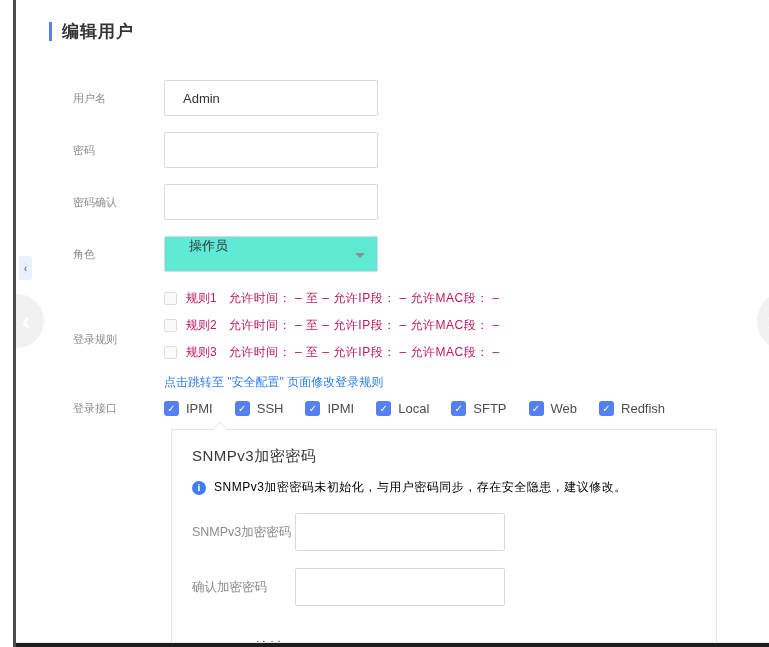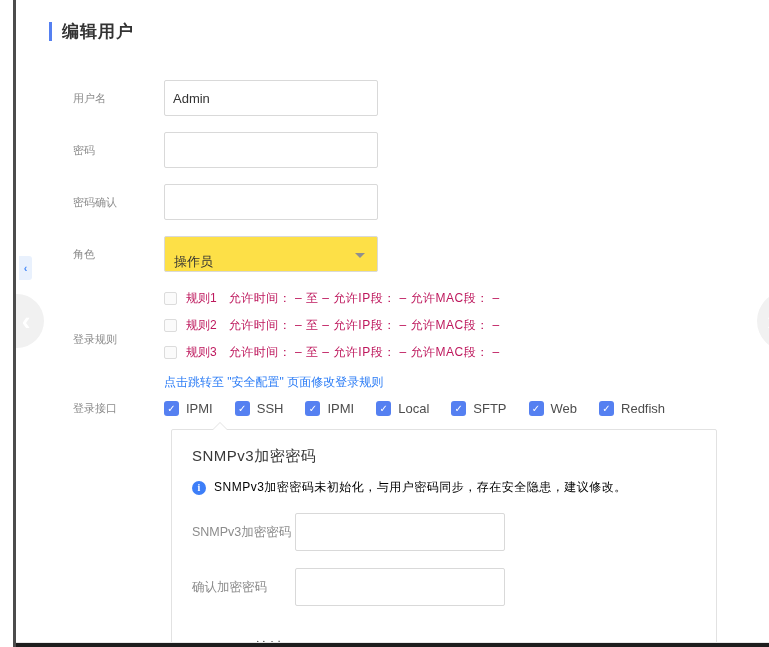--- a/index.html
+++ b/index.html
@@ -15,29 +15,29 @@
   .title-row { display:flex; align-items:center; margin:20px 0 0 33px; }
   .accent-bar { width:3px; height:19px; background:#5580f1; margin-right:10px; }
   .page-title { font-size:17px; font-weight:bold; color:#333; letter-spacing:1px; }
 
   
   .form { margin:37px 0 0 57px; }
   .row { display:flex; align-items:center; margin-bottom:16px; }
   .row-label { width:91px; flex-shrink:0; font-size:11px; color:#8c8c8c; }
   .text-input {
     width:214px; height:36px; border:1px solid #d9d9d9; border-radius:2px;
-    padding:0 8px; font-size:13px; color:#333; outline:none;
+    padding:0 18px; font-size:13px; color:#333; outline:none;
     font-family:"Liberation Sans","DejaVu Sans",sans-serif; background:#fff;
   }
 
   
   .select-box {
     position:relative; width:214px; height:36px; border:1px solid #d9d9d9;
-    border-radius:2px; display:flex; align-items:flex-end; padding:0 9px;
-    font-size:13px; color:#333; cursor:pointer; background:#fde047;
+    border-radius:2px; display:flex; align-items:flex-start; padding:0 24px;
+    font-size:13px; color:#333; cursor:pointer; background:#5eead4;
   }
   .select-caret {
     position:absolute; right:12px; top:16px; width:0; height:0;
     border-left:5px solid transparent; border-right:5px solid transparent;
     border-top:5px solid #8f8f8f;
   }
 
   
   .rules-row { align-items:center; margin-bottom:10px; }
   .rules-col { display:flex; flex-direction:column; gap:7px; }

